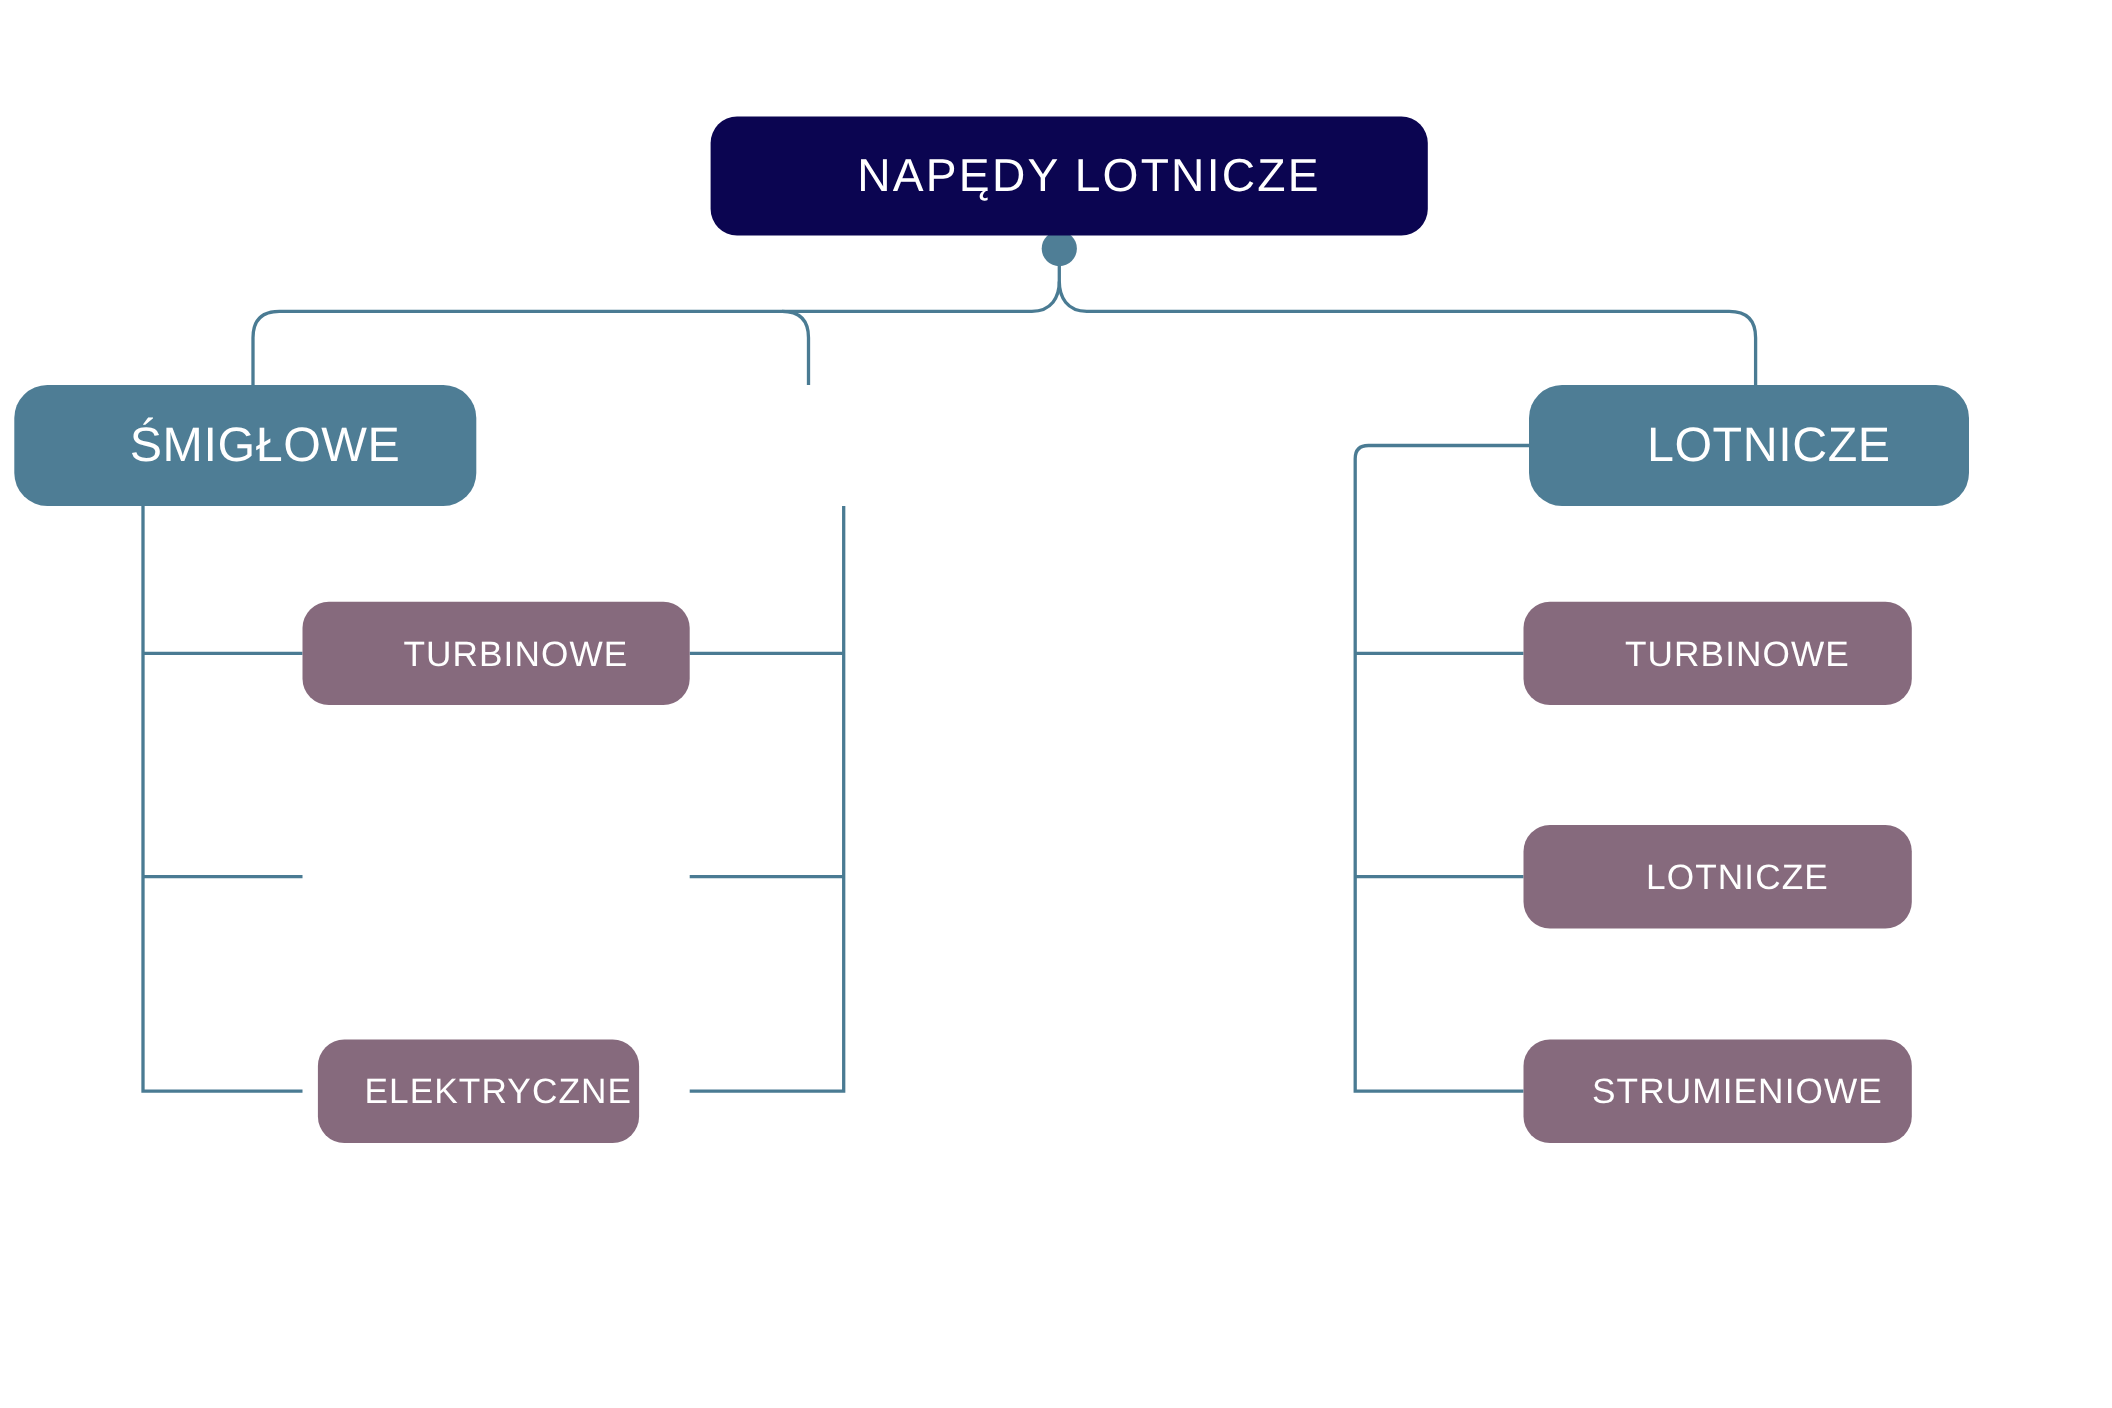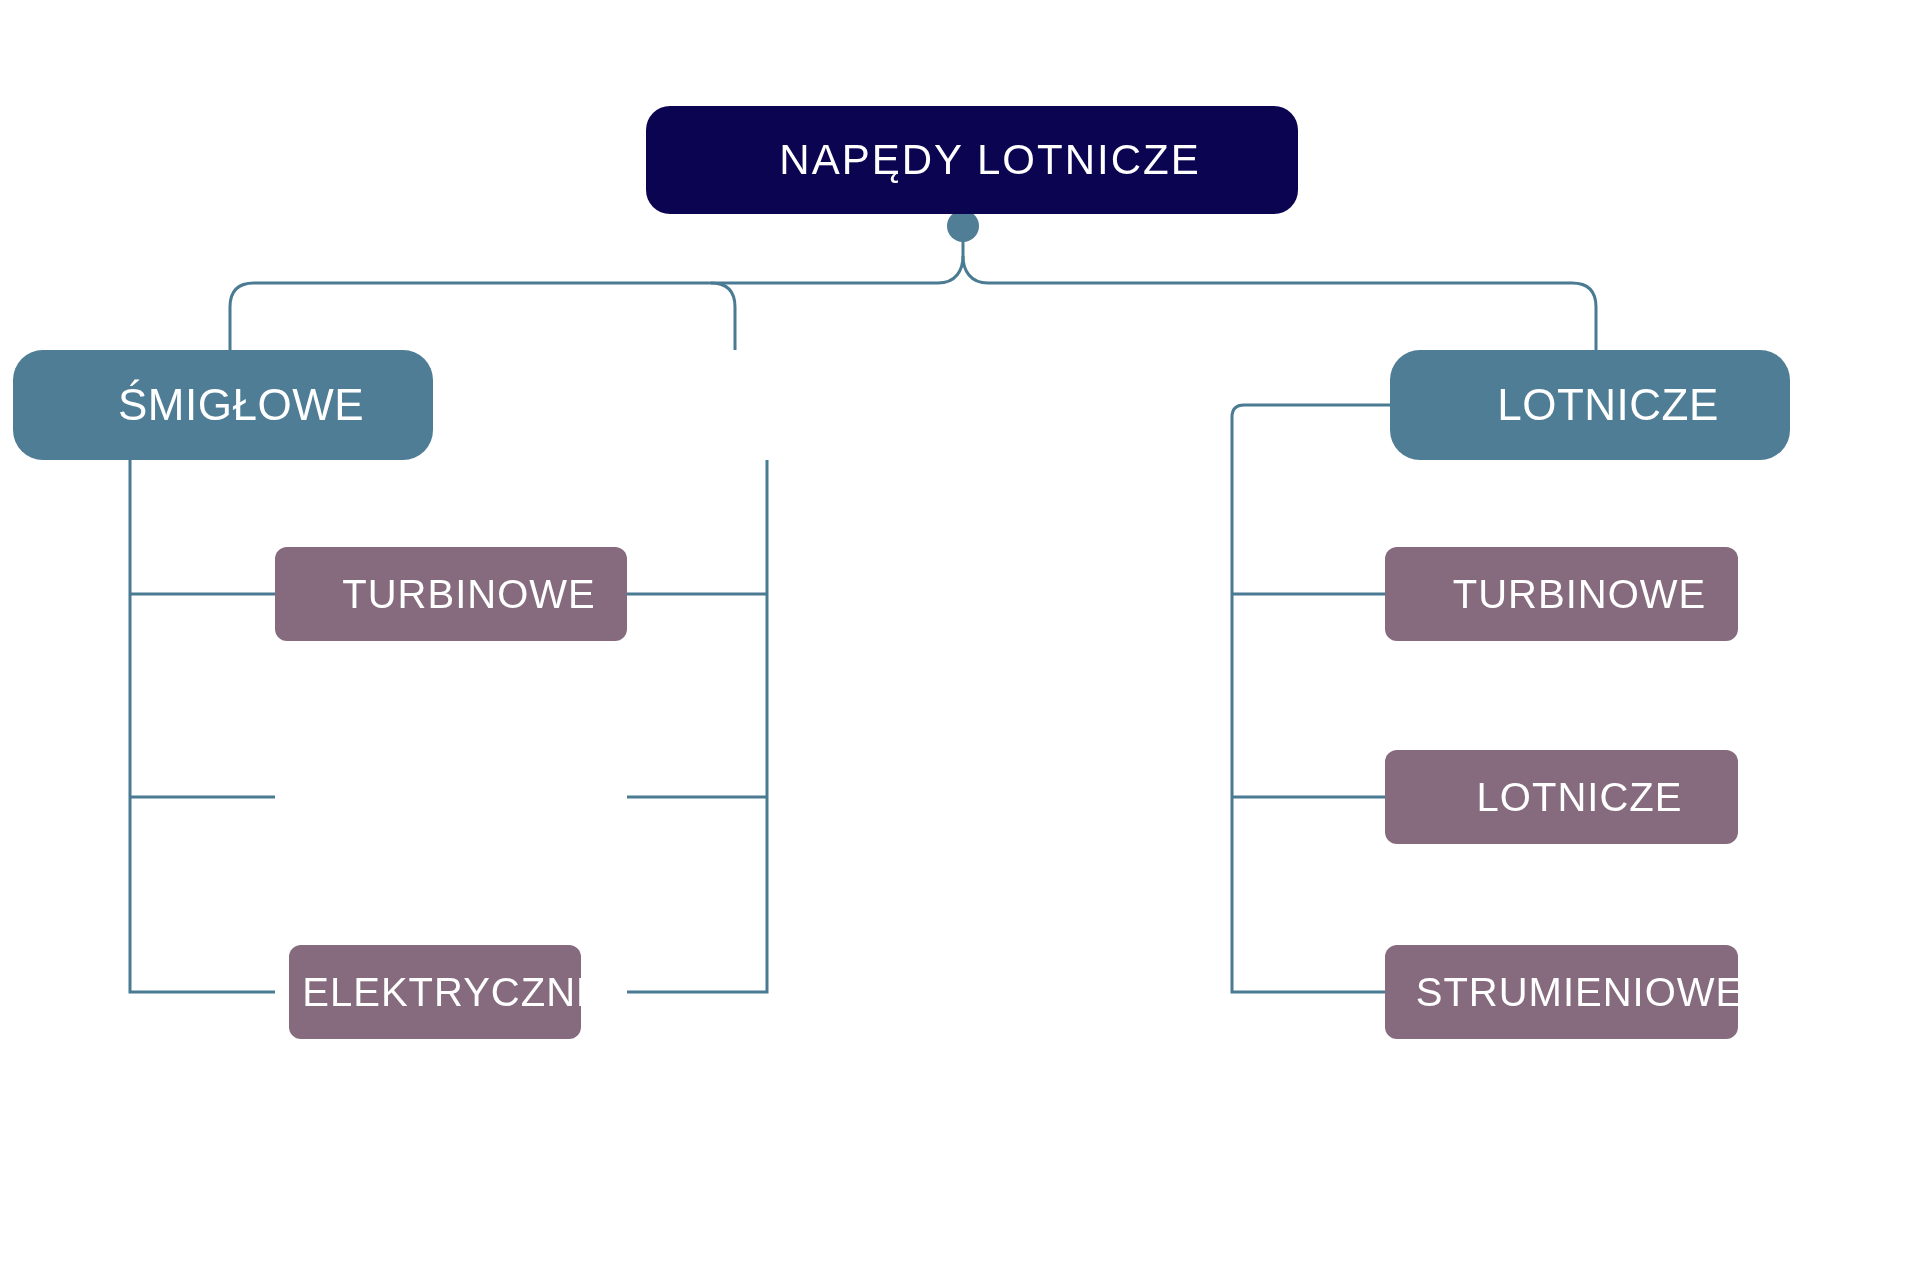--- a/index.html
+++ b/index.html
@@ -45,22 +45,22 @@
   }
   .node.branch {
     background: var(--branch-fill, #4e7d95);
     border-radius: 30px;
     font-size: 44px;
     font-weight: 400;
     letter-spacing: 0.5px;
   }
   .node.child {
     background: var(--child-fill, #866a7d);
-    border-radius: 12px;
-    font-size: 40px;
+    border-radius: 24px;
+    font-size: 32px;
     font-weight: 400;
     letter-spacing: 1px;
   }
 </style>
 </head>
 <body>
 
 <div class="canvas">
 
   <svg class="connectors" viewBox="0 0 1920 1280" xmlns="http://www.w3.org/2000/svg">

